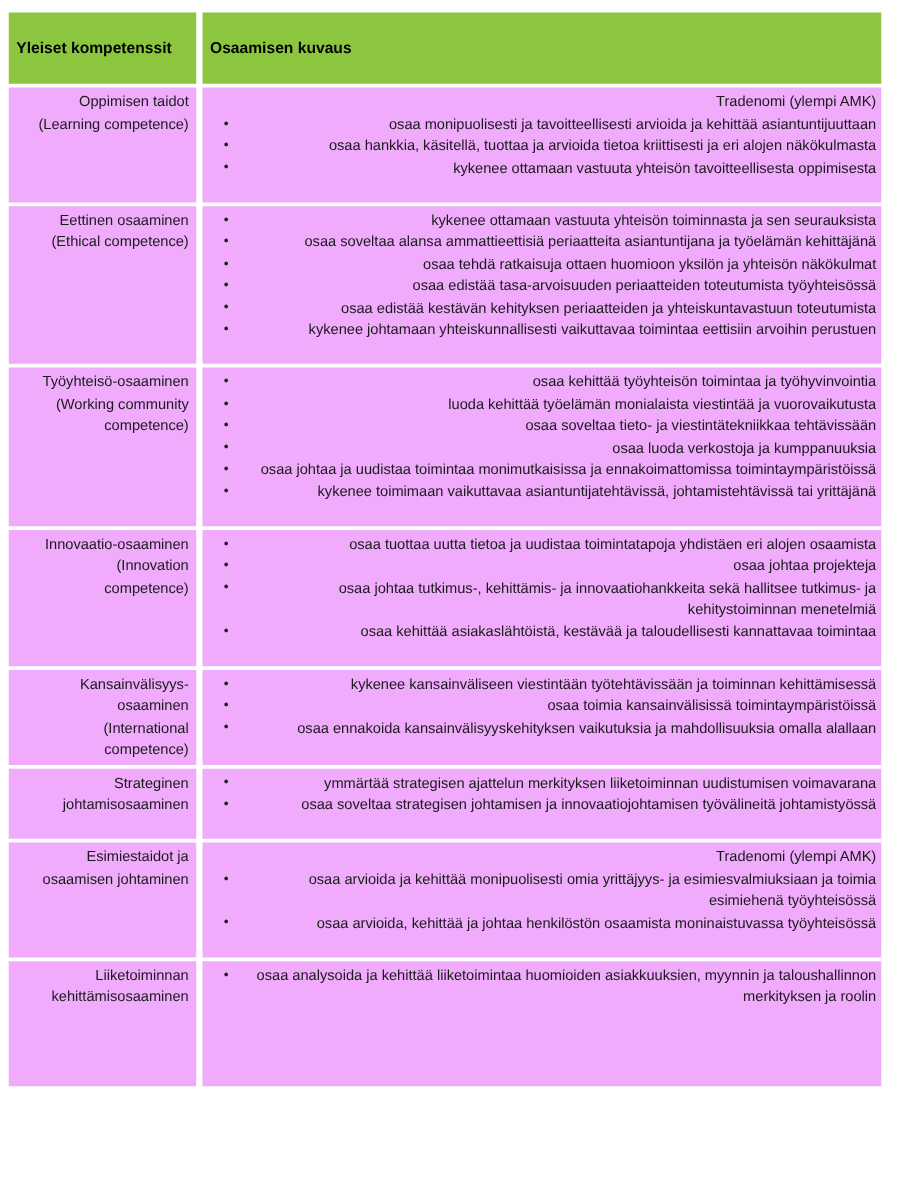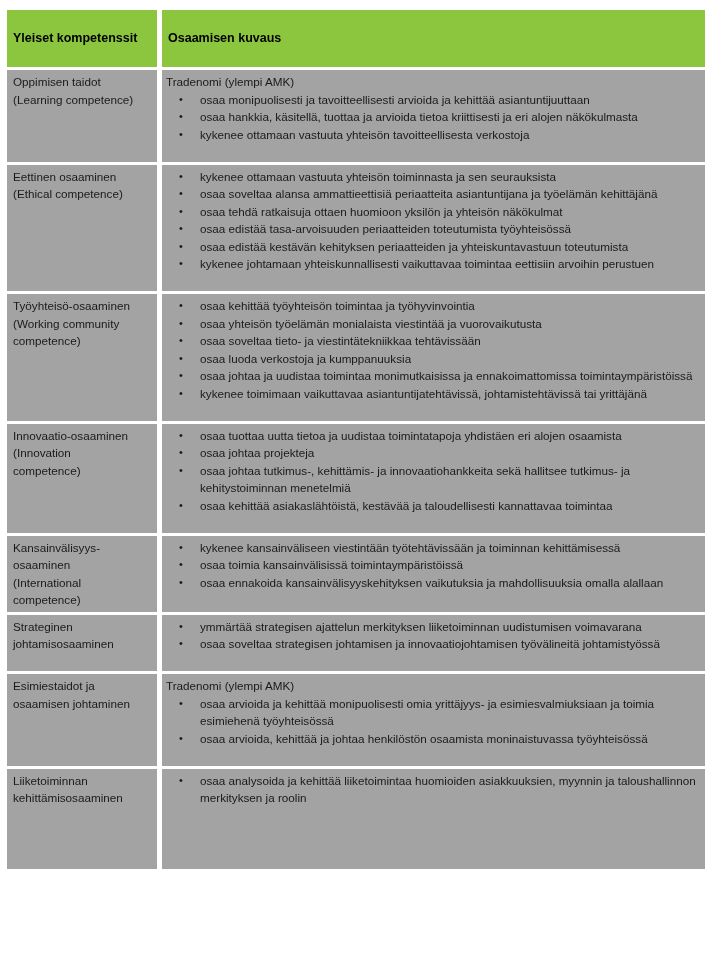--- a/index.html
+++ b/index.html
@@ -30,24 +30,25 @@
     font-size: 12.5px;
     line-height: 17.4px;
     padding: 20px 6px;
     color: #000;
   }
   tr.header-row.s0 .head-cell { height: 52px; vertical-align: middle; }
   tr.header-row.s1 .head-cell { height: 70px; vertical-align: top; padding-top: 4px; }
 
   
   .body-c1, .body-c2 {
-    background: #a3a3a3;
+    background: #f0abfc;
     font-size: 11.7px;
     line-height: 17.4px;
     padding: 3px 6px;
+    text-align: right;
   }
   .body-c2 { padding: 3px 4px 19px 4px; }
 
   .cline { white-space: nowrap; }
   .intro { }
 
   ul.bullets { list-style: none; }
   li.bullet { position: relative; padding-left: 34px; }
   .bullet-icon {
     position: absolute;
@@ -78,21 +79,21 @@
         <tr class="body-row s0">
           <td class="body-c1">
             <div class="cline">Oppimisen taidot</div>
             <div class="cline">(Learning competence)</div>
           </td>
           <td class="body-c2">
             <div class="intro">Tradenomi (ylempi AMK)</div>
             <ul class="bullets">
               <li class="bullet"><span class="bullet-icon">•</span><span class="bullet-text">osaa monipuolisesti ja tavoitteellisesti arvioida ja kehittää asiantuntijuuttaan</span></li>
               <li class="bullet"><span class="bullet-icon">•</span><span class="bullet-text">osaa hankkia, käsitellä, tuottaa ja arvioida tietoa kriittisesti ja eri alojen näkökulmasta</span></li>
-              <li class="bullet"><span class="bullet-icon">•</span><span class="bullet-text">kykenee ottamaan vastuuta yhteisön tavoitteellisesta verkostoja</span></li>
+              <li class="bullet"><span class="bullet-icon">•</span><span class="bullet-text">kykenee ottamaan vastuuta yhteisön tavoitteellisesta oppimisesta</span></li>
             </ul>
           </td>
         </tr>
         <tr class="body-row s0">
           <td class="body-c1">
             <div class="cline">Eettinen osaaminen</div>
             <div class="cline">(Ethical competence)</div>
           </td>
           <td class="body-c2">
             <ul class="bullets">
@@ -107,21 +108,21 @@
         </tr>
         <tr class="body-row s0">
           <td class="body-c1">
             <div class="cline">Työyhteisö-osaaminen</div>
             <div class="cline">(Working community</div>
             <div class="cline">competence)</div>
           </td>
           <td class="body-c2">
             <ul class="bullets">
               <li class="bullet"><span class="bullet-icon">•</span><span class="bullet-text">osaa kehittää työyhteisön toimintaa ja työhyvinvointia</span></li>
-              <li class="bullet"><span class="bullet-icon">•</span><span class="bullet-text">osaa yhteisön työelämän monialaista viestintää ja vuorovaikutusta</span></li>
+              <li class="bullet"><span class="bullet-icon">•</span><span class="bullet-text">luoda kehittää työelämän monialaista viestintää ja vuorovaikutusta</span></li>
               <li class="bullet"><span class="bullet-icon">•</span><span class="bullet-text">osaa soveltaa tieto- ja viestintätekniikkaa tehtävissään</span></li>
               <li class="bullet"><span class="bullet-icon">•</span><span class="bullet-text">osaa luoda verkostoja ja kumppanuuksia</span></li>
               <li class="bullet"><span class="bullet-icon">•</span><span class="bullet-text">osaa johtaa ja uudistaa toimintaa monimutkaisissa ja ennakoimattomissa toimintaympäristöissä</span></li>
               <li class="bullet"><span class="bullet-icon">•</span><span class="bullet-text">kykenee toimimaan vaikuttavaa asiantuntijatehtävissä, johtamistehtävissä tai yrittäjänä</span></li>
             </ul>
           </td>
         </tr>
         <tr class="body-row s0">
           <td class="body-c1">
             <div class="cline">Innovaatio-osaaminen</div>

